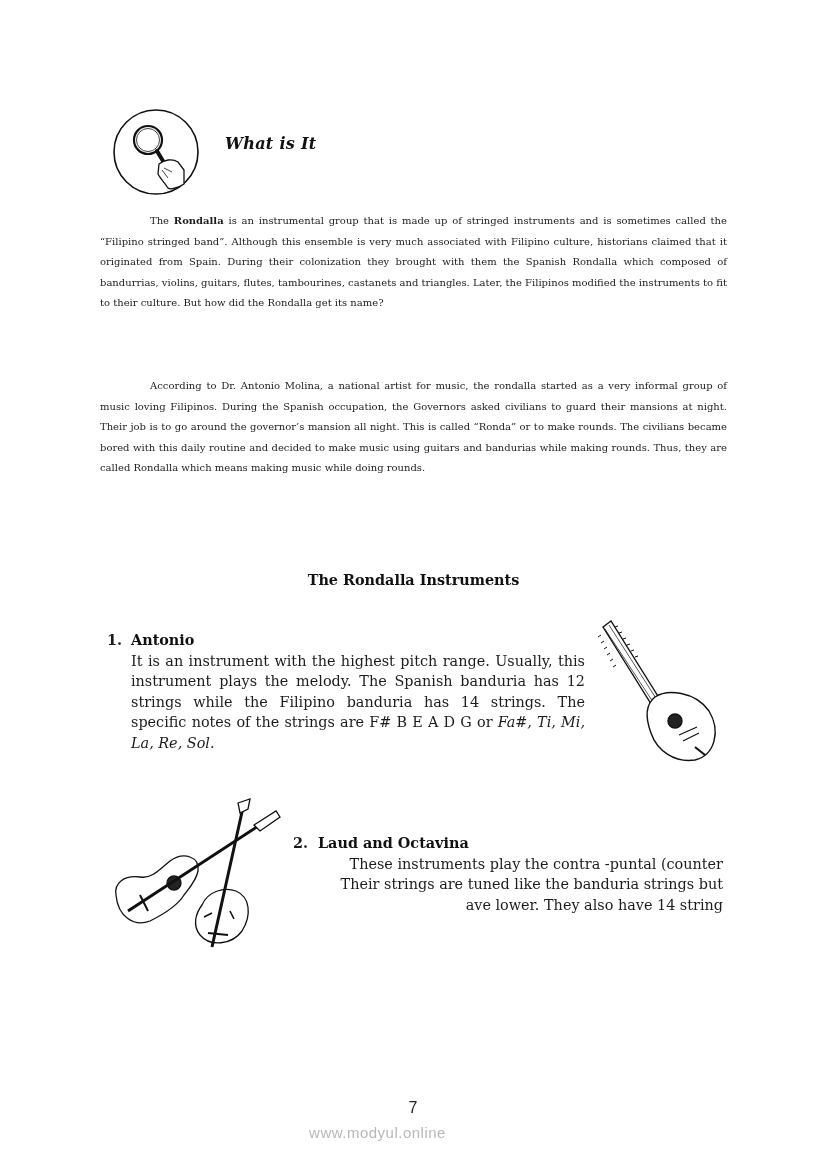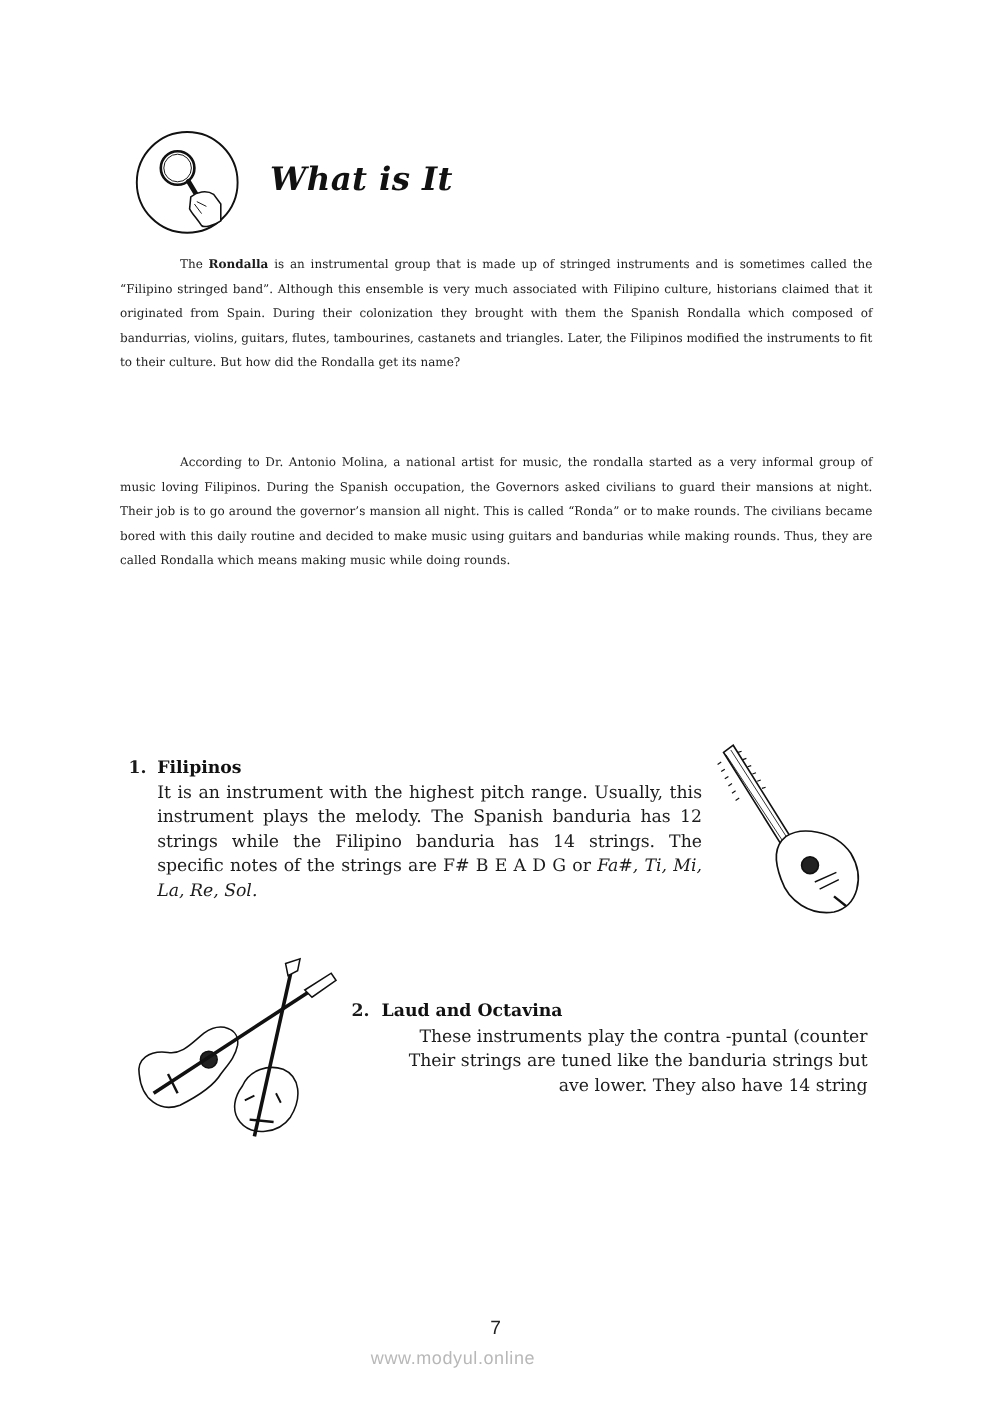--- a/index.html
+++ b/index.html
@@ -6,21 +6,21 @@
     body {
       width: 826px; height: 1169px; position: relative; overflow: hidden;
       font-family: "DejaVu Serif", serif; color: #1a1a1a;
     }
     .page { position: absolute; inset: 0; }
 
     .header-icon { position: absolute; left: 112px; top: 108px; width: 88px; height: 88px; }
     .section-title {
       position: absolute; left: 225px; top: 134px;
       font-family: "DejaVu Serif", serif; font-weight: bold; font-style: italic;
-      font-size: 27px; color: #111; letter-spacing: 0.3px;
+      font-size: 16px; color: #111; letter-spacing: 0.3px;
     }
 
     .para {
       position: absolute; left: 100px; width: 627px;
       font-size: 10px; line-height: 20.6px; text-align: justify;
       text-indent: 50px; color: #1c1c1c;
     }
     .para-1 { top: 211px; }
     .para-2 { top: 376px; }
 
@@ -71,25 +71,26 @@
     <path d="M47 56 C52 52 60 50 66 54 L72 62 L72 76 C66 80 58 82 56 80 C52 74 48 70 46 66 Z" fill="#fff" stroke="#111" stroke-width="1.3"></path>
     <path d="M50 62 L56 70 M52 60 L60 64" stroke="#111" stroke-width="0.8"></path>
   </svg>
 
   <div class="section-title">What is It</div>
 
   <p class="para para-1" style="margin:0"><span>The </span><b>Rondalla</b><span> is an instrumental group that is made up of stringed instruments and is sometimes called the “Filipino stringed band”. Although this ensemble is very much associated with Filipino culture, historians claimed that it originated from Spain. During their colonization they brought with them the Spanish Rondalla which composed of bandurrias, violins, guitars, flutes, tambourines, castanets and triangles. Later, the Filipinos modified the instruments to fit to their culture. But how did the Rondalla get its name?</span></p>
 
   <p class="para para-2" style="margin:0">According to Dr. Antonio Molina, a national artist for music, the rondalla started as a very informal group of music loving Filipinos. During the Spanish occupation, the Governors asked civilians to guard their mansions at night. Their job is to go around the governor’s mansion all night. This is called “Ronda” or to make rounds. The civilians became bored with this daily routine and decided to make music using guitars and bandurias while making rounds. Thus, they are called Rondalla which means making music while doing rounds.</p>
 
+  <div class="subtitle">The Rondalla Instruments</div>
 
   <div class="item item-1">
     <span class="item-num">1.</span>
     <div class="content">
-      <div class="item-title">Filipinos</div>
+      <div class="item-title">Antonio</div>
       <div class="item-body"><span>It is an instrument with the highest pitch range. Usually, this instrument plays the melody. The Spanish banduria has 12 strings while the Filipino banduria has 14 strings. The specific notes of the strings are F# B E A D G or </span><i>Fa#, Ti, Mi, La, Re, Sol.</i></div>
     </div>
   </div>
 
   <svg class="illus-banduria" viewBox="0 0 135 150">
     <g fill="none" stroke="#111" stroke-width="1.4">
       <path d="M8 12 L16 6 L66 86 L58 92 Z" fill="#fff"></path>
       <path d="M10 14 L60 90" stroke-width="0.7"></path>
       <path d="M14 10 L64 88" stroke-width="0.7"></path>
       <path d="M6 20 l-3 2 M9 26 l-3 2 M12 32 l-3 2 M15 38 l-3 2 M18 44 l-3 2 M21 50 l-3 2" stroke-width="1"></path>

